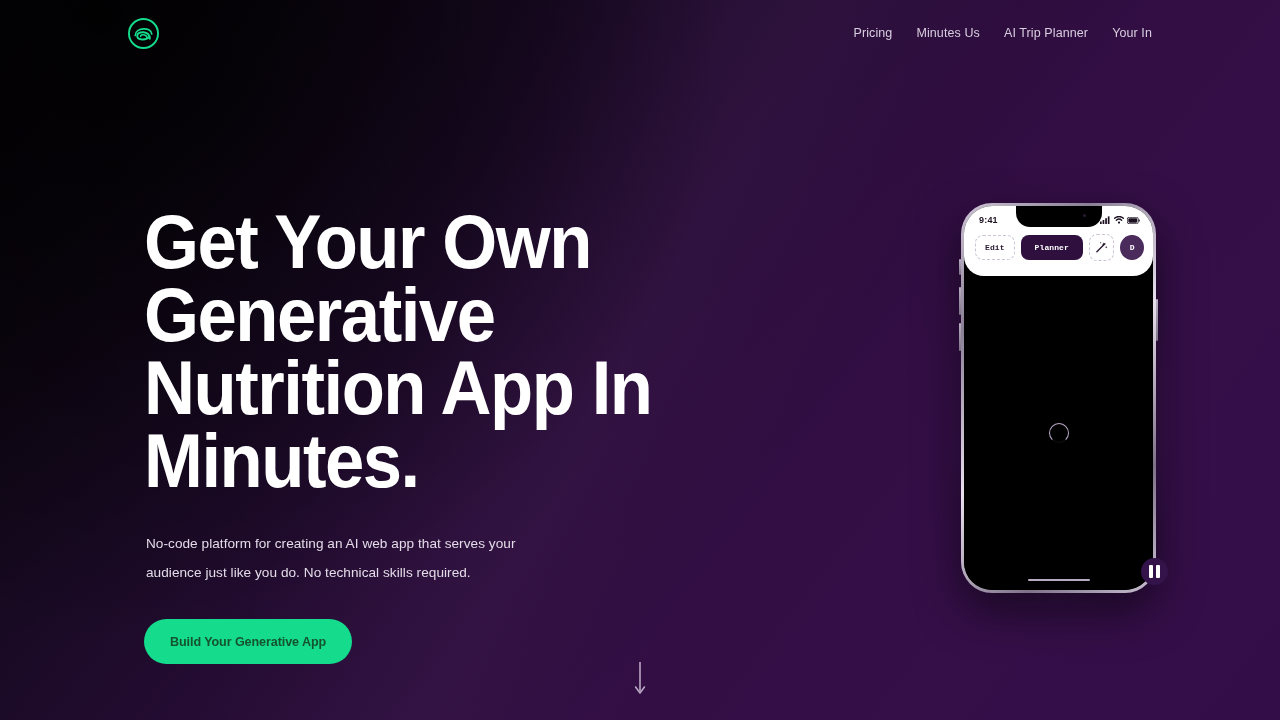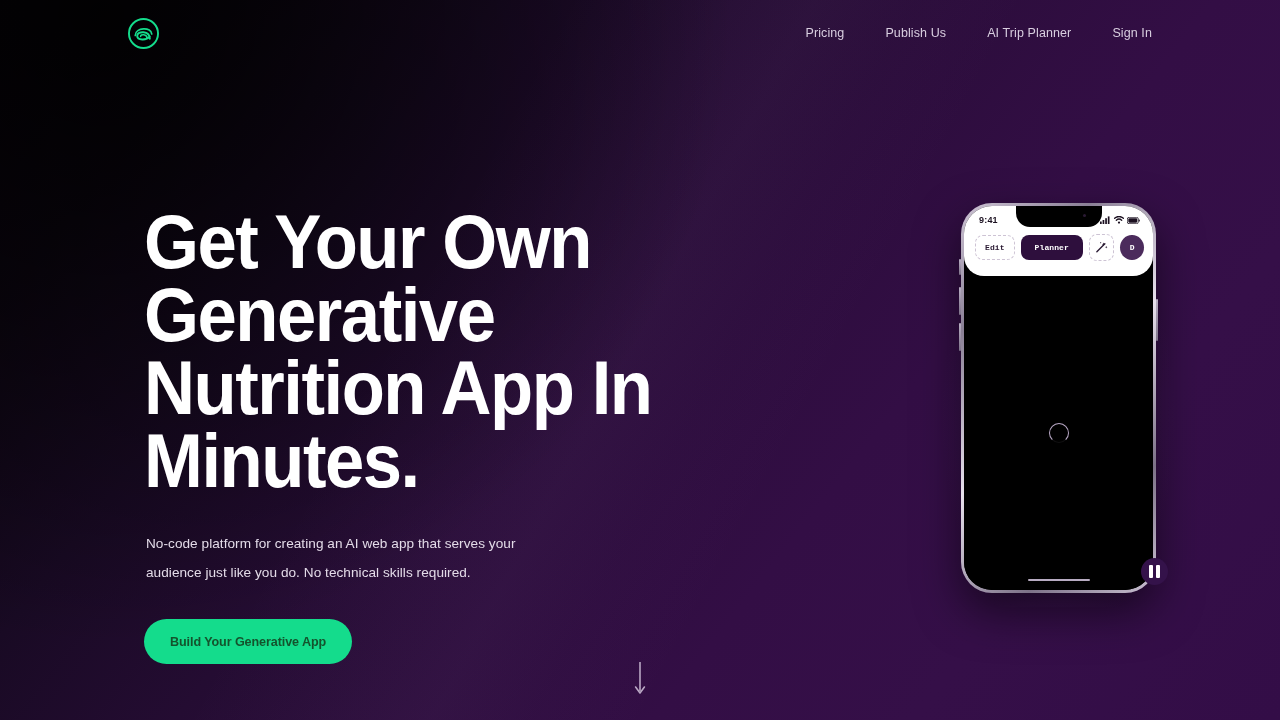--- a/index.html
+++ b/index.html
@@ -70,21 +70,21 @@
     z-index: 20;
   }
   .brand-logo {
     width: 31px;
     height: 31px;
     display: block;
   }
   .nav-links {
     display: flex;
     align-items: center;
-    gap: 41px;
+    gap: 24px;
   }
   .nav-link {
     color: #d9cfe0;
     font-size: 12.5px;
     letter-spacing: 0.1px;
     text-decoration: none;
     white-space: nowrap;
     font-family: "Liberation Sans", sans-serif;
   }
 
@@ -358,23 +358,23 @@
       <svg class="brand-logo" viewBox="0 0 32 32">
         <circle cx="16" cy="16" r="15" fill="none" stroke="#14dc8c" stroke-width="2"></circle>
         <path d="M22.5 21.5 C22.5 13 9.5 13 9.5 18.5 C9.5 23 19 23.5 22.5 19" fill="none" stroke="#14dc8c" stroke-width="2" stroke-linecap="round"></path>
         <path d="M24.5 16.5 C24.5 9 7.5 9.5 7.5 18" fill="none" stroke="#14dc8c" stroke-width="1.8" stroke-linecap="round"></path>
         <path d="M19.5 20.5 C19.5 16.5 13 16.5 13 19" fill="none" stroke="#14dc8c" stroke-width="1.6" stroke-linecap="round"></path>
       </svg>
     </a>
 
     <nav class="nav-links">
       <a class="nav-link" href="#">Pricing</a>
-      <a class="nav-link" href="#">Publish Us</a>
+      <a class="nav-link" href="#">Minutes Us</a>
       <a class="nav-link" href="#">AI Trip Planner</a>
-      <a class="nav-link" href="#">Sign In</a>
+      <a class="nav-link" href="#">Your In</a>
     </nav>
 
   </header>
 
   <section class="hero">
 
     <div class="hero-copy">
       <h1 class="hero-title">Get Your Own Generative
 Nutrition App In Minutes.</h1>
       <p class="hero-sub">No-code platform for creating an AI web app that serves your

